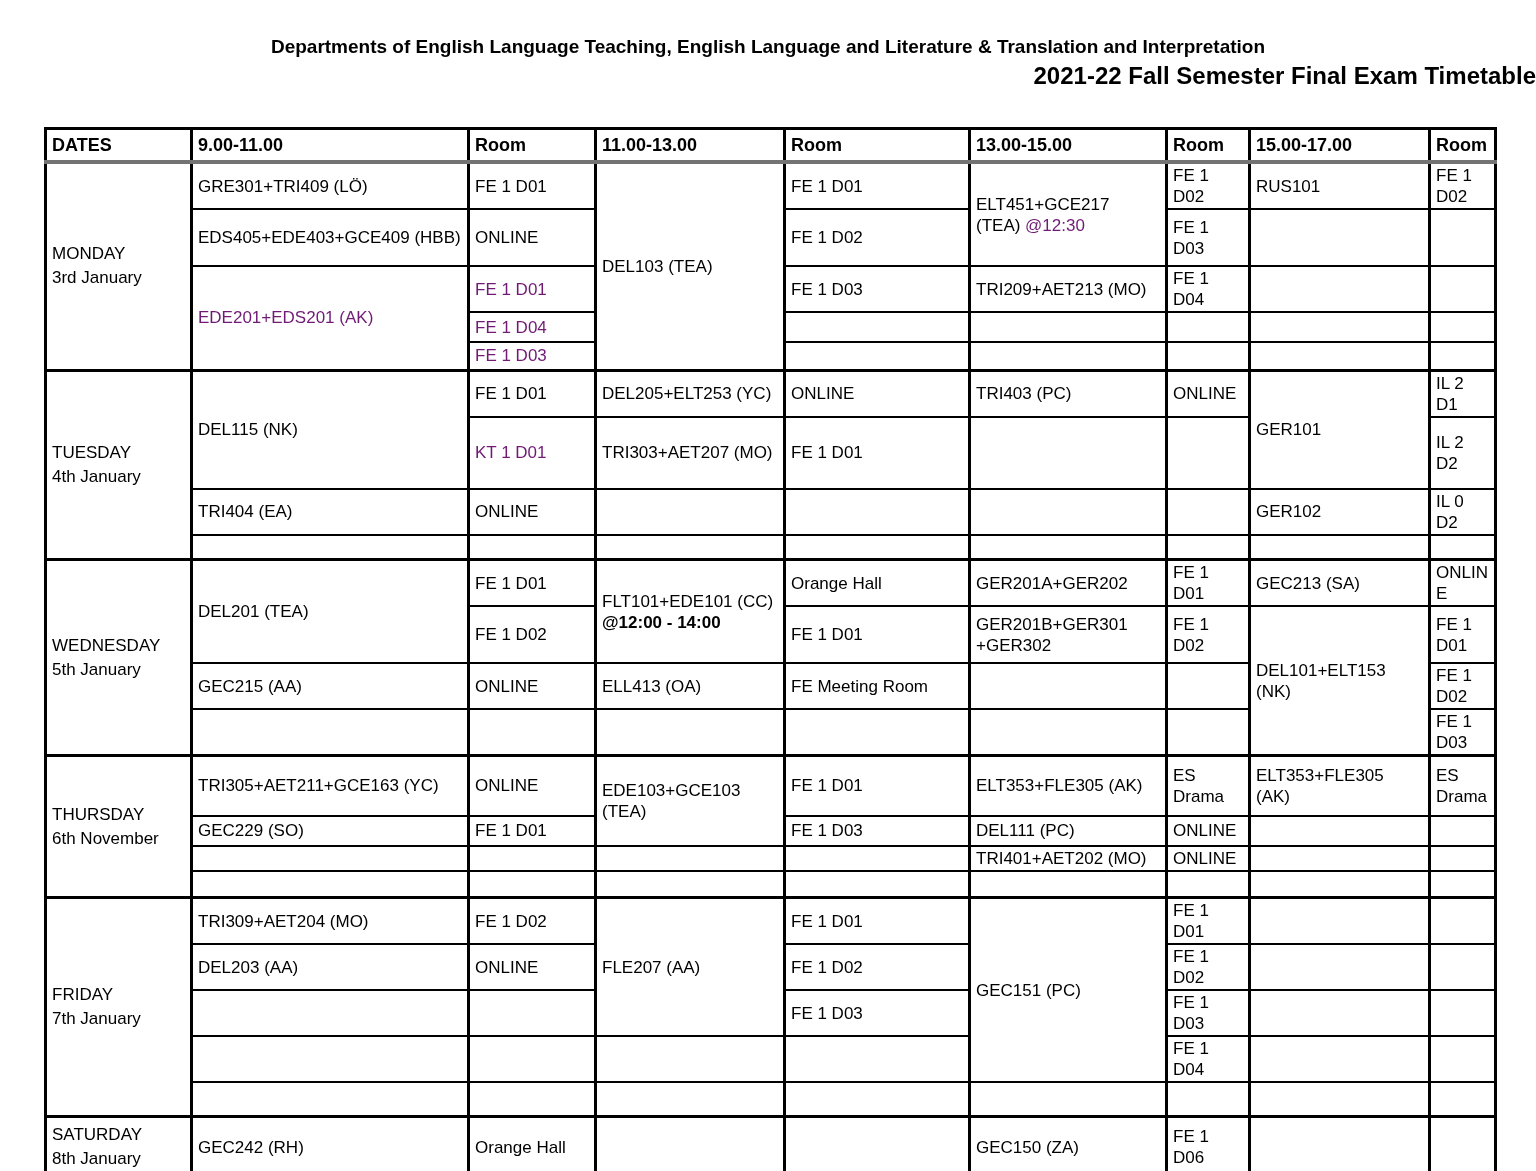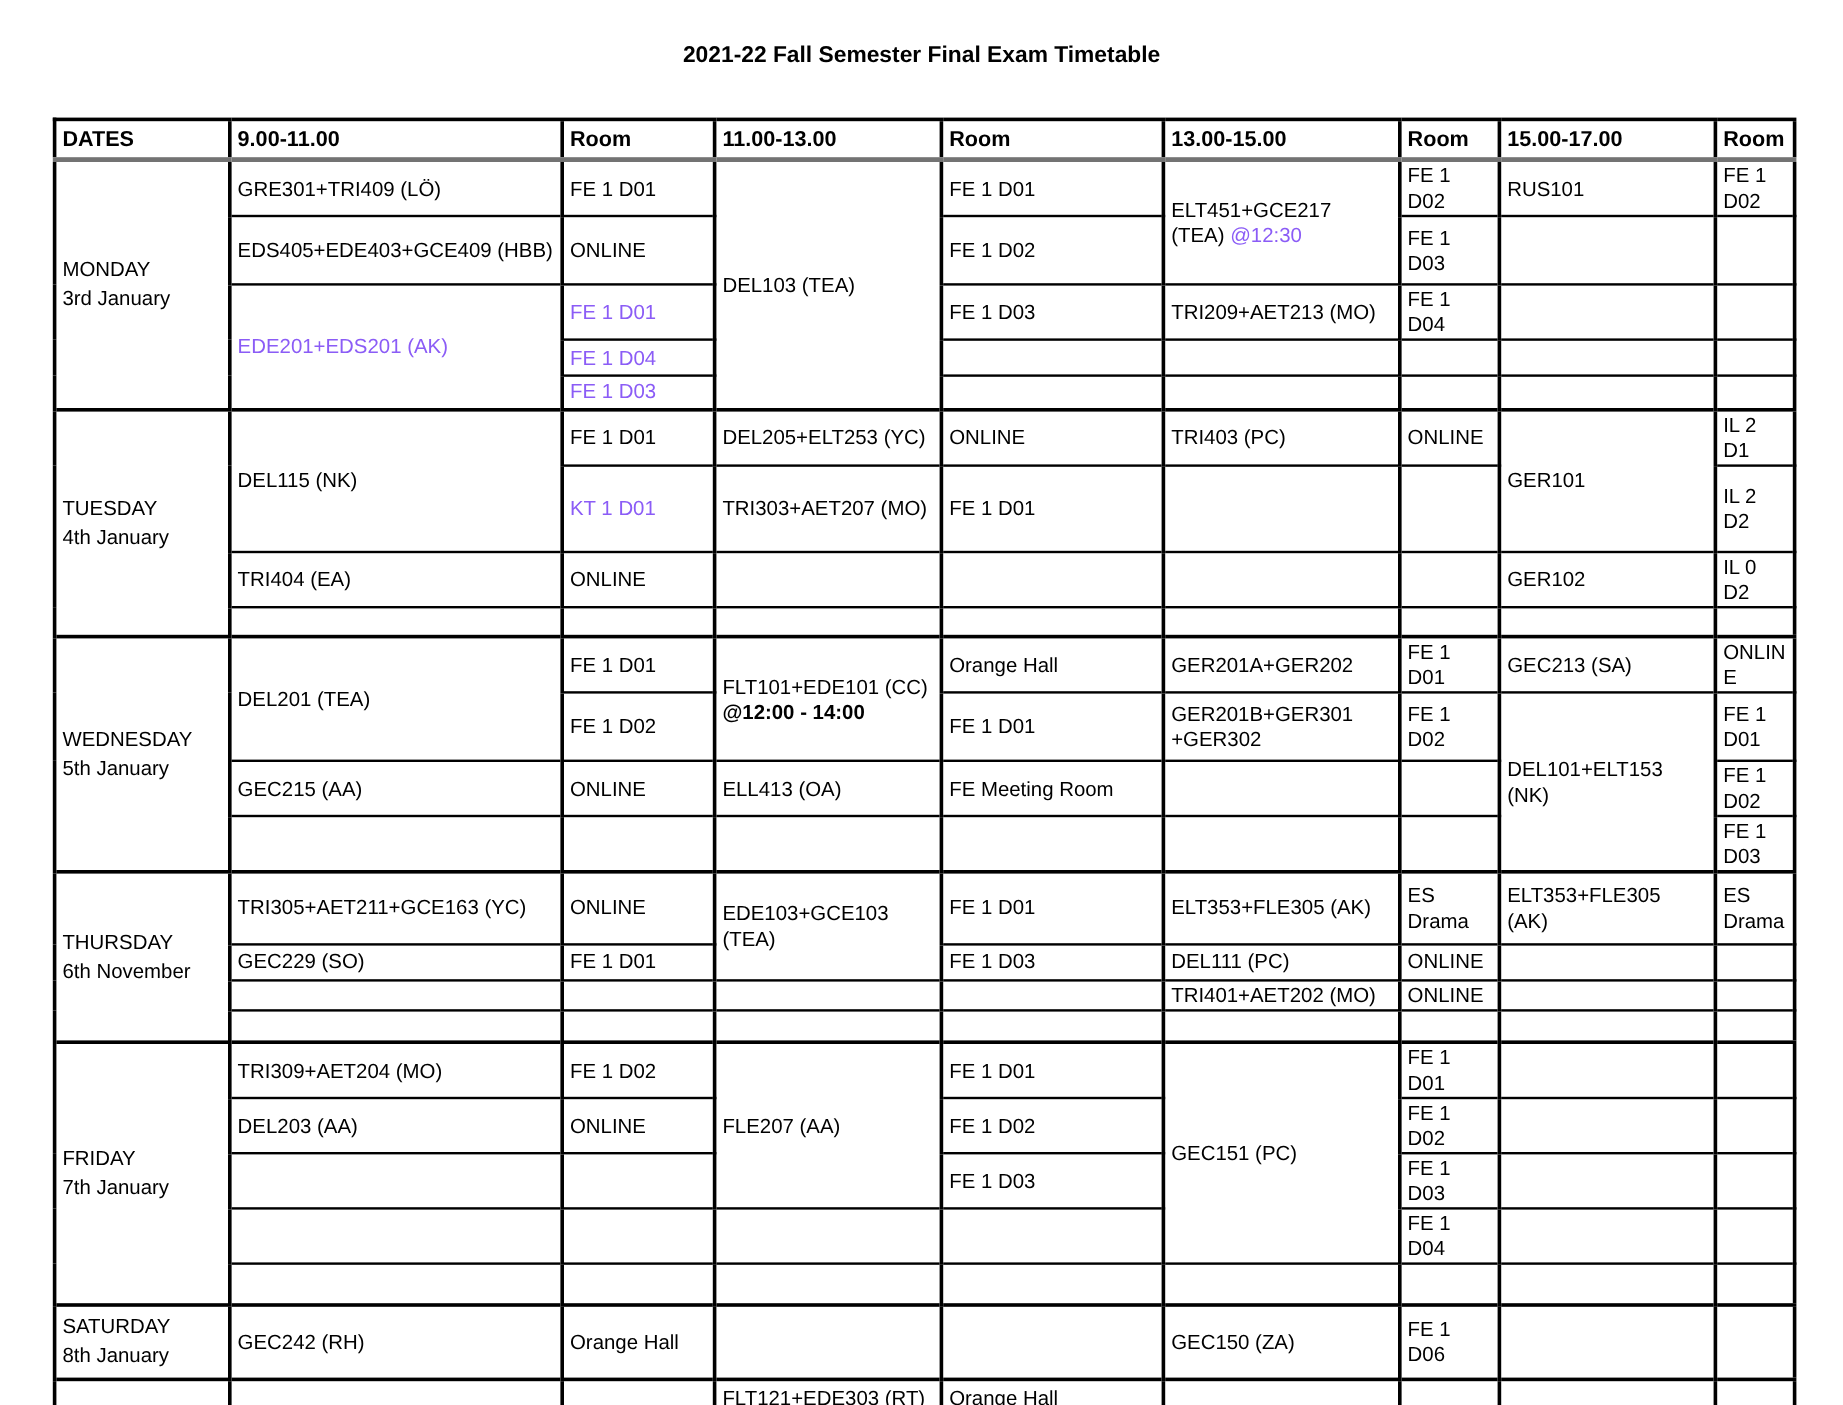--- a/index.html
+++ b/index.html
@@ -5,21 +5,21 @@
   html,body { margin:0; padding:0; background:#ffffff; }
   body {
     width:1536px; height:1171px;
     font-family:"Liberation Sans", sans-serif;
     color:#000;
     -webkit-font-smoothing:antialiased;
   }
   .doc { padding-top:32px; }
   .title-block { text-align:center; }
   .doc-title   { font-weight:bold; font-size:19px; line-height:29px; }
-  .doc-subtitle{ font-weight:bold; font-size:19px; line-height:30px; }
+  .doc-subtitle{ font-weight:bold; font-size:24px; line-height:30px;text-align:right; }
 
   table.timetable {
     border-collapse:collapse;
     table-layout:fixed;
     width:1450px;
     margin:36px 0 0 44px;
     border:3px solid #000;
   }
   .timetable th, .timetable td {
     border-left:3px solid #000;
@@ -33,29 +33,30 @@
     word-wrap:break-word;
   }
   .timetable thead th {
     font-size:18px;
     font-weight:bold;
     border-top:3px solid #000;
     border-bottom:4px solid #737373;
     height:28px;
   }
   .timetable tr.group-start td { border-top:3px solid #000; }
-  .timetable td.red, .timetable span.red { color:#8b5cf6; }
+  .timetable td.red, .timetable span.red { color:#701a75; }
   .timetable span.bold { font-weight:bold; }
   .timetable td.day-cell { line-height:24px; font-size:17px; }
 </style>
 </head>
 <body>
 
 <div class="doc">
   <div class="title-block">
+    <div class="doc-title">Departments of English Language Teaching, English Language and Literature &amp; Translation and Interpretation</div>
     <div class="doc-subtitle">2021-22 Fall Semester Final Exam Timetable</div>
   </div>
 
   <table class="timetable">
     <colgroup>
       <col style="width:146px">
         <col style="width:277px">
         <col style="width:127px">
       <col style="width:189px">
         <col style="width:185px">

